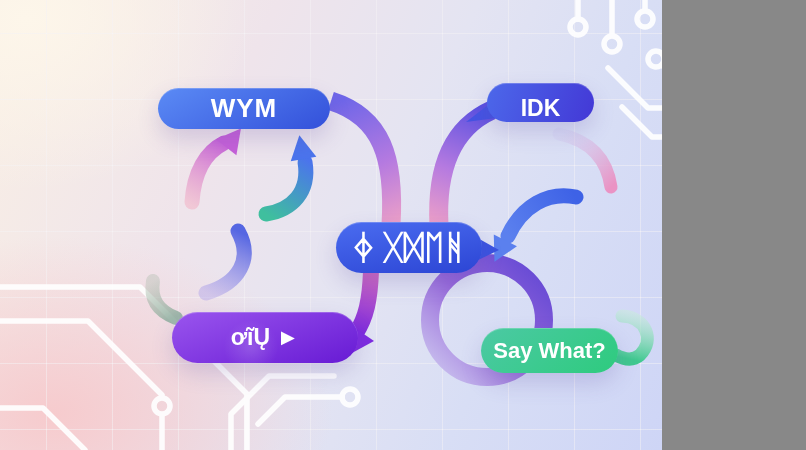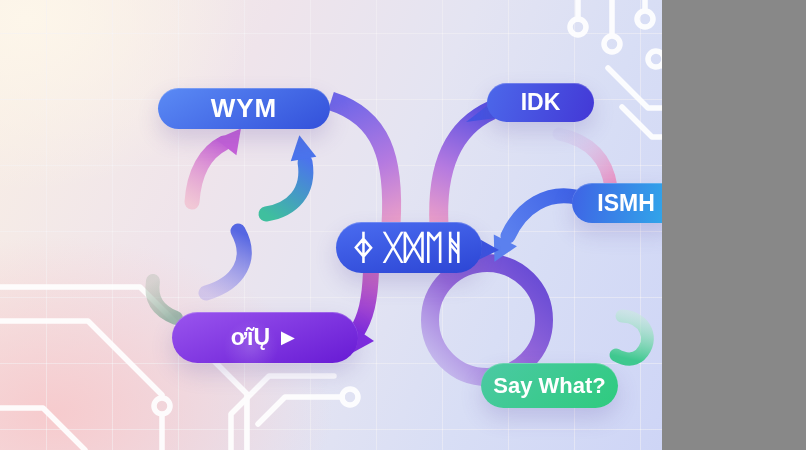--- a/index.html
+++ b/index.html
@@ -19,31 +19,31 @@
     background-size:66px 66px;background-position:46px 33px;}
   svg.layer{position:absolute;left:0;top:0;}
   .pill{position:absolute;display:flex;align-items:center;justify-content:center;
     color:#fff;font-weight:700;border-radius:26px;white-space:nowrap;
     box-shadow:0 10px 22px rgba(90,70,160,.20), inset 0 1px 0 rgba(255,255,255,.22);}
   .pill-wym{left:158px;top:88px;width:172px;height:41px;font-size:26px;letter-spacing:1px;
     background:linear-gradient(150deg,#5b8bf5,#3350da);}
   .pill-wdym{left:130px;top:186px;width:121px;height:45px;font-size:23px;
     background:linear-gradient(160deg,#55cbaa,#2fae8e);}
   .pill-idk{left:487px;top:83px;width:107px;height:39px;font-size:23px;
-    background:linear-gradient(110deg,#4c68ea,#4338d6);}
+    background:linear-gradient(110deg,#4c68ea,#4338d6);align-items:flex-end;}
   .pill-ismh{left:572px;top:183px;width:108px;height:40px;font-size:23px;
     background:linear-gradient(100deg,#3f63e5,#2fb0ea);}
   .pill-glyph{left:336px;top:222px;width:146px;height:51px;font-size:34px;
     background:linear-gradient(170deg,#4a6cf0,#2c45d4);}
   .pill-scribble{left:172px;top:312px;width:186px;height:51px;font-size:23px;
     background:linear-gradient(160deg,#9a55ee,#671ad4);}
   .pill-scribble::before{content:"";position:absolute;left:48px;top:4px;width:62px;height:62px;
     border-radius:50%;background:radial-gradient(circle,rgba(255,255,255,.16),rgba(255,255,255,0) 62%);}
   .pill-saywhat{left:481px;top:328px;width:137px;height:45px;font-size:22px;
-    background:linear-gradient(140deg,#4cc9a4,#2ecb7e);margin-top:35px;}
+    background:linear-gradient(140deg,#4cc9a4,#2ecb7e);}
 </style>
 </head>
 <body>
 
 <div class="stage">
   <div class="grid"></div>
 
   <svg class="layer" width="806" height="450" viewBox="0 0 806 450">
     <defs>
       <linearGradient id="g0" gradientUnits="userSpaceOnUse" x1="192" y1="206" x2="226" y2="142">
@@ -141,23 +141,20 @@
     <polygon points="352,326 374,341 352,353" fill="#7d2be0"></polygon>
     <polygon points="492,102 466,122 496,118" fill="#4553e2"></polygon>
   </svg>
 
   <div class="pill pill-wym">
     <span>WYM</span>
   </div>
   <div class="pill pill-idk">
     <span>IDK</span>
   </div>
-  <div class="pill pill-ismh">
-    <span>ISMH</span>
-  </div>
   <div class="pill pill-glyph">
     <span>ᛄ ᚷᛞᛖᚻ</span>
   </div>
   <div class="pill pill-scribble">
     <span>ơĩŲ ►</span>
   </div>
   <div class="pill pill-saywhat">
     <span>Say What?</span>
   </div>
 </div>

